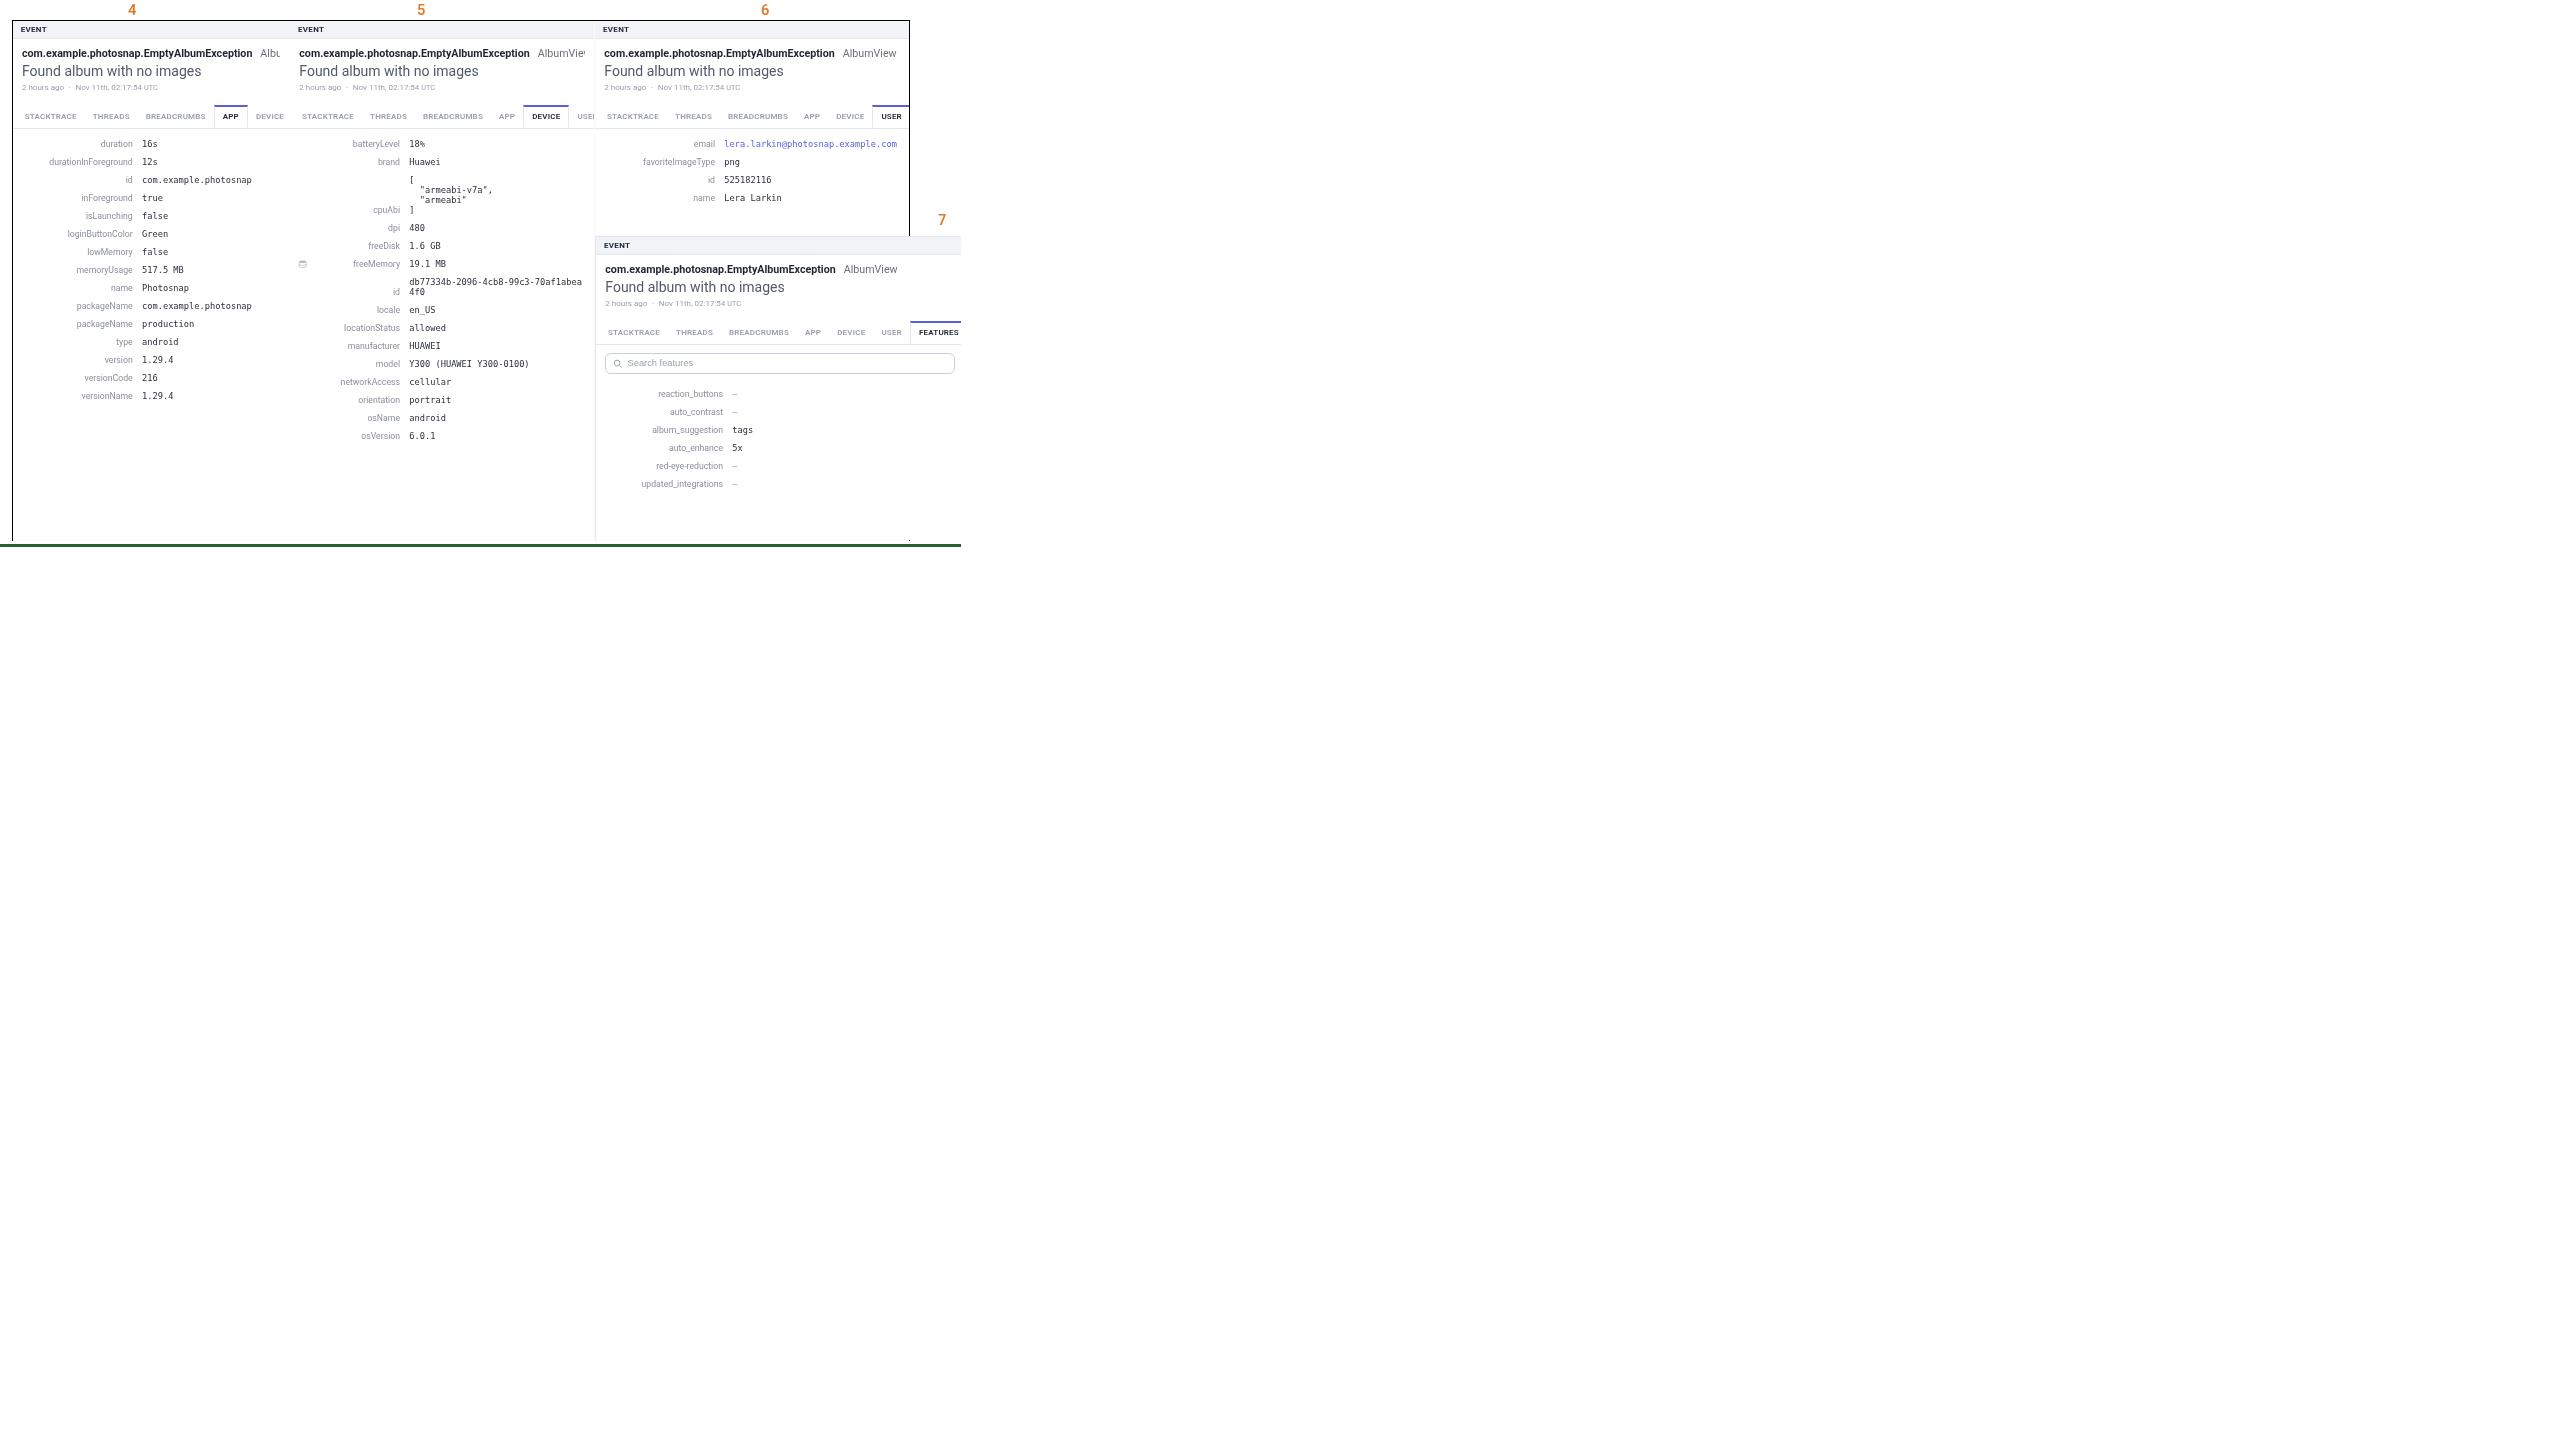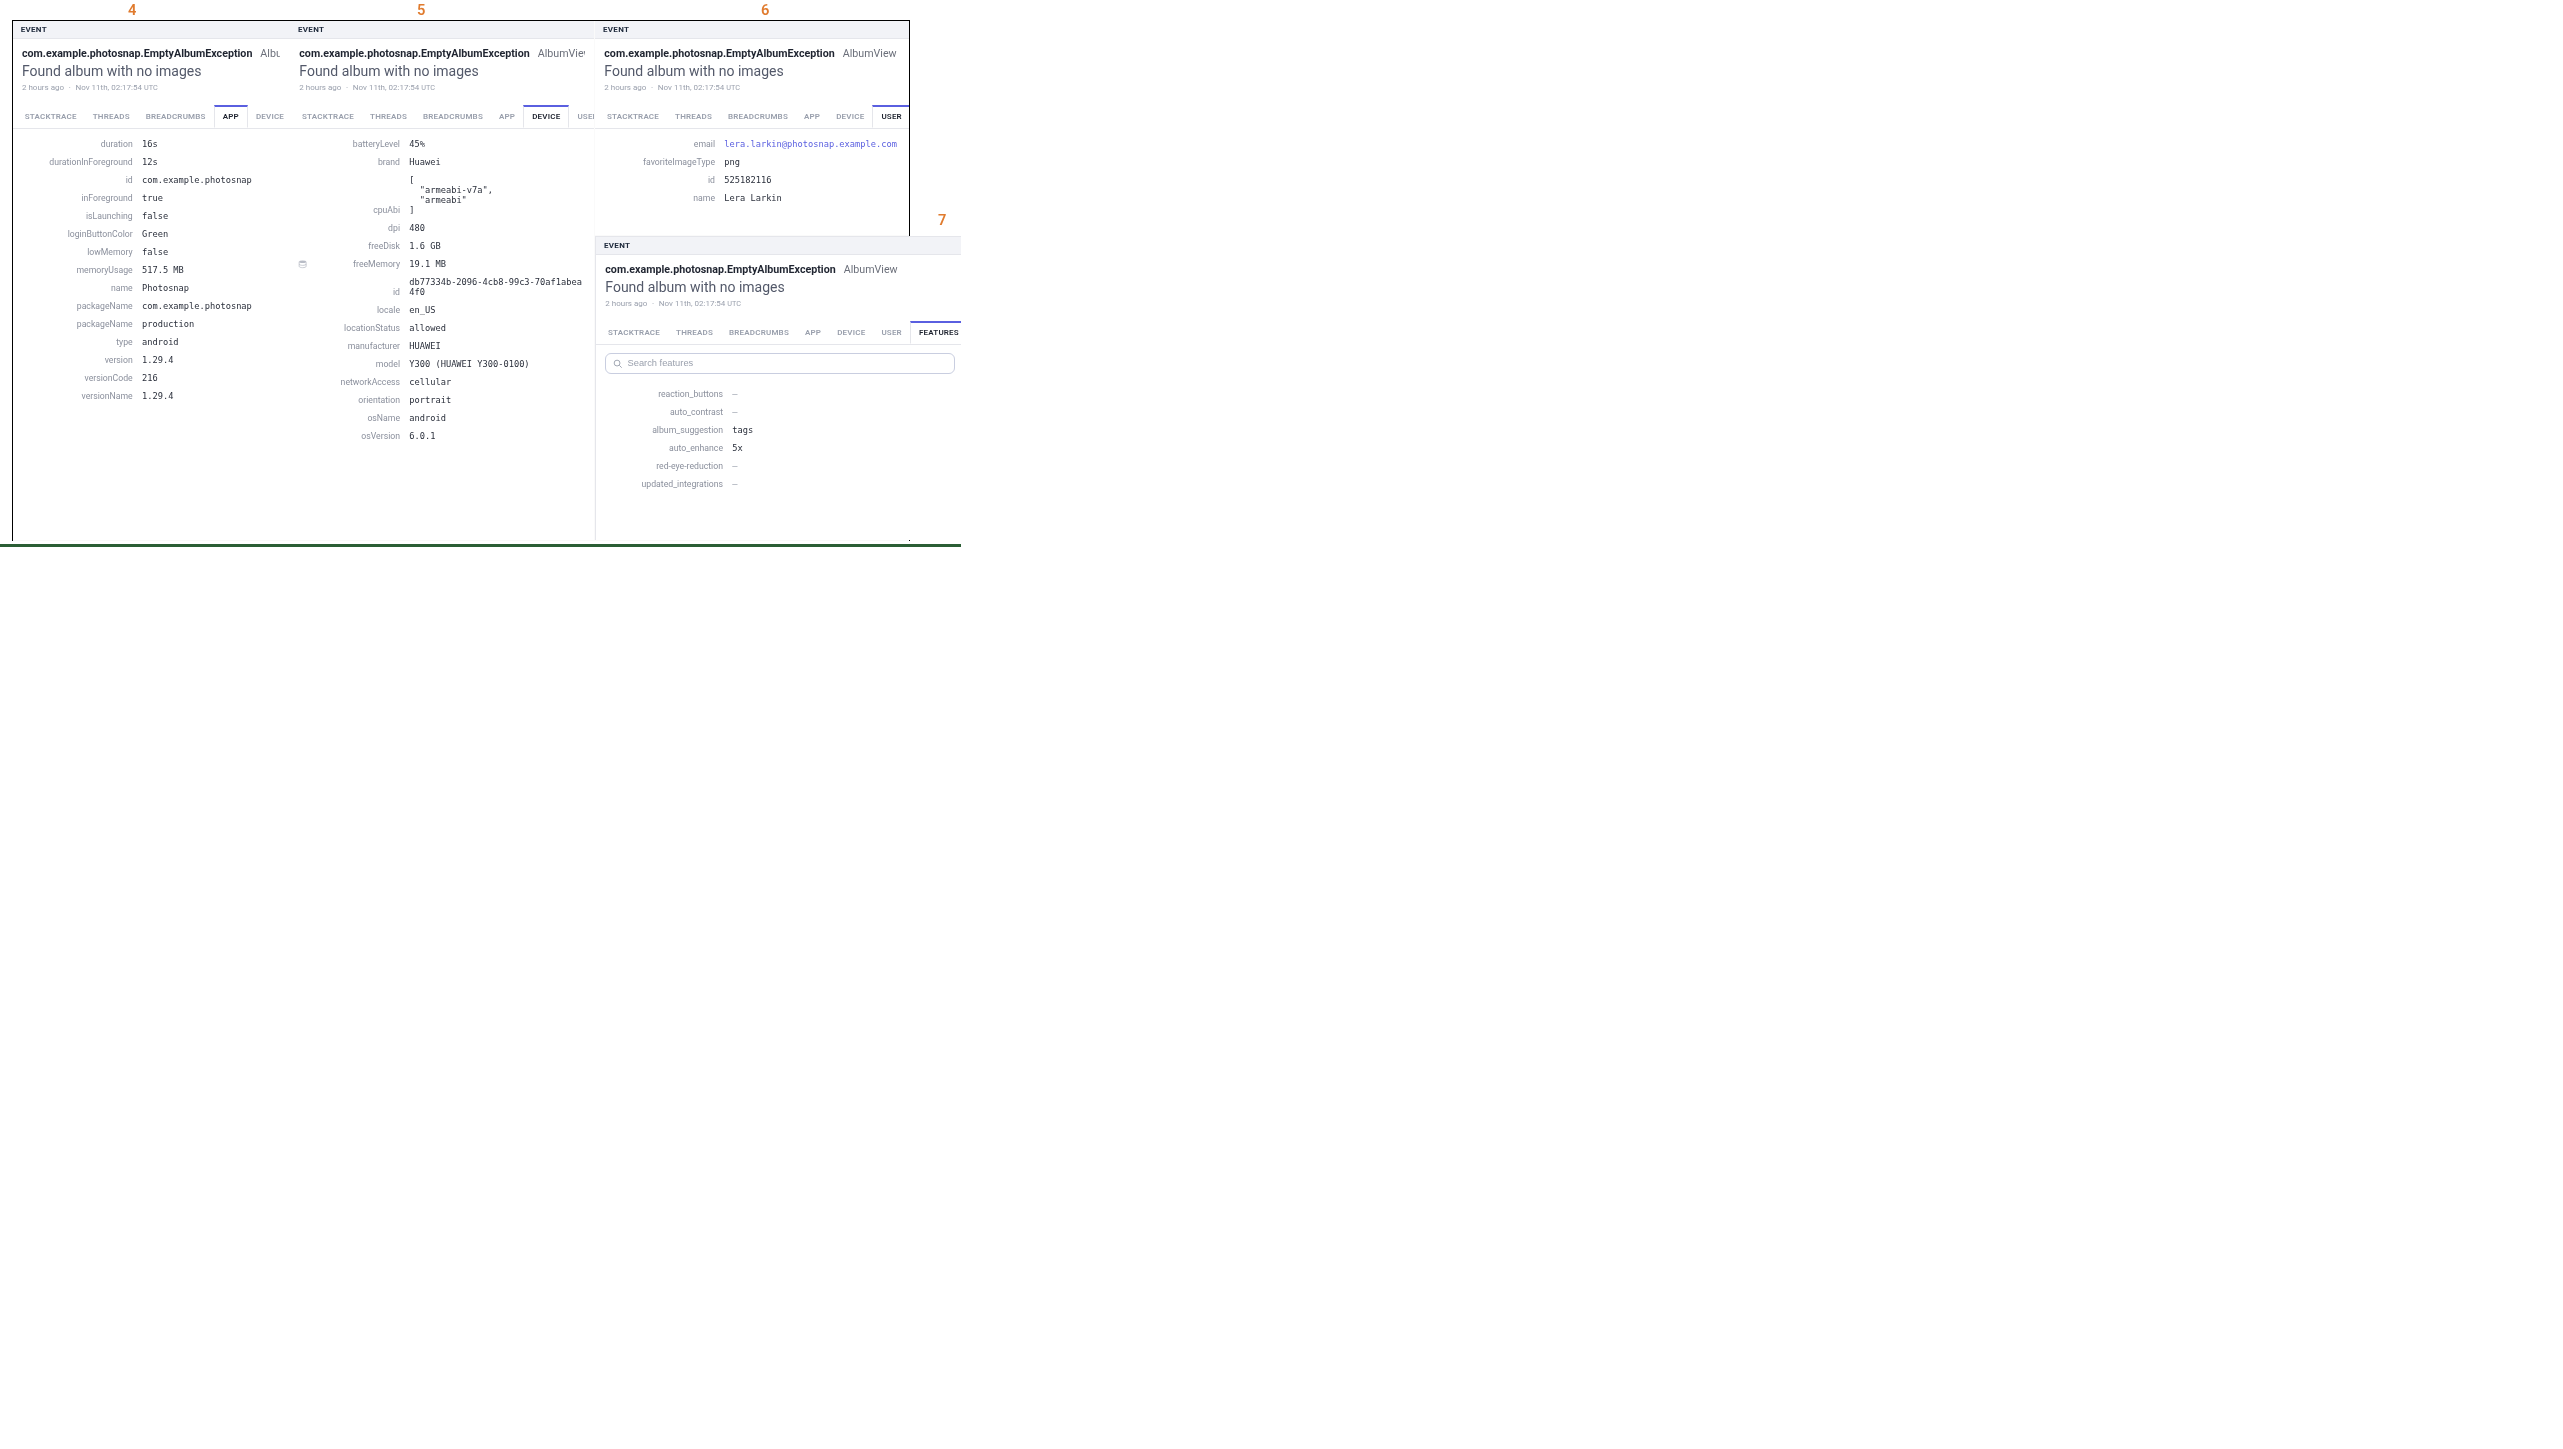--- a/index.html
+++ b/index.html
@@ -289,21 +289,21 @@
       <div class="tab">STACKTRACE</div>
       <div class="tab">THREADS</div>
       <div class="tab">BREADCRUMBS</div>
       <div class="tab">APP</div>
       <div class="tab active">DEVICE</div>
       <div class="tab">USER</div>
     </div>
     <div class="kv-list">
       <div class="kv-row">
           <div class="kv-key">batteryLevel</div>
-          <div class="kv-val">45%</div>
+          <div class="kv-val">18%</div>
         </div>
       <div class="kv-row">
           <div class="kv-key">brand</div>
           <div class="kv-val">Huawei</div>
         </div>
       <div class="kv-row">
           <div class="kv-key">cpuAbi</div>
           <div class="kv-val">[
   "armeabi-v7a",
   "armeabi"

